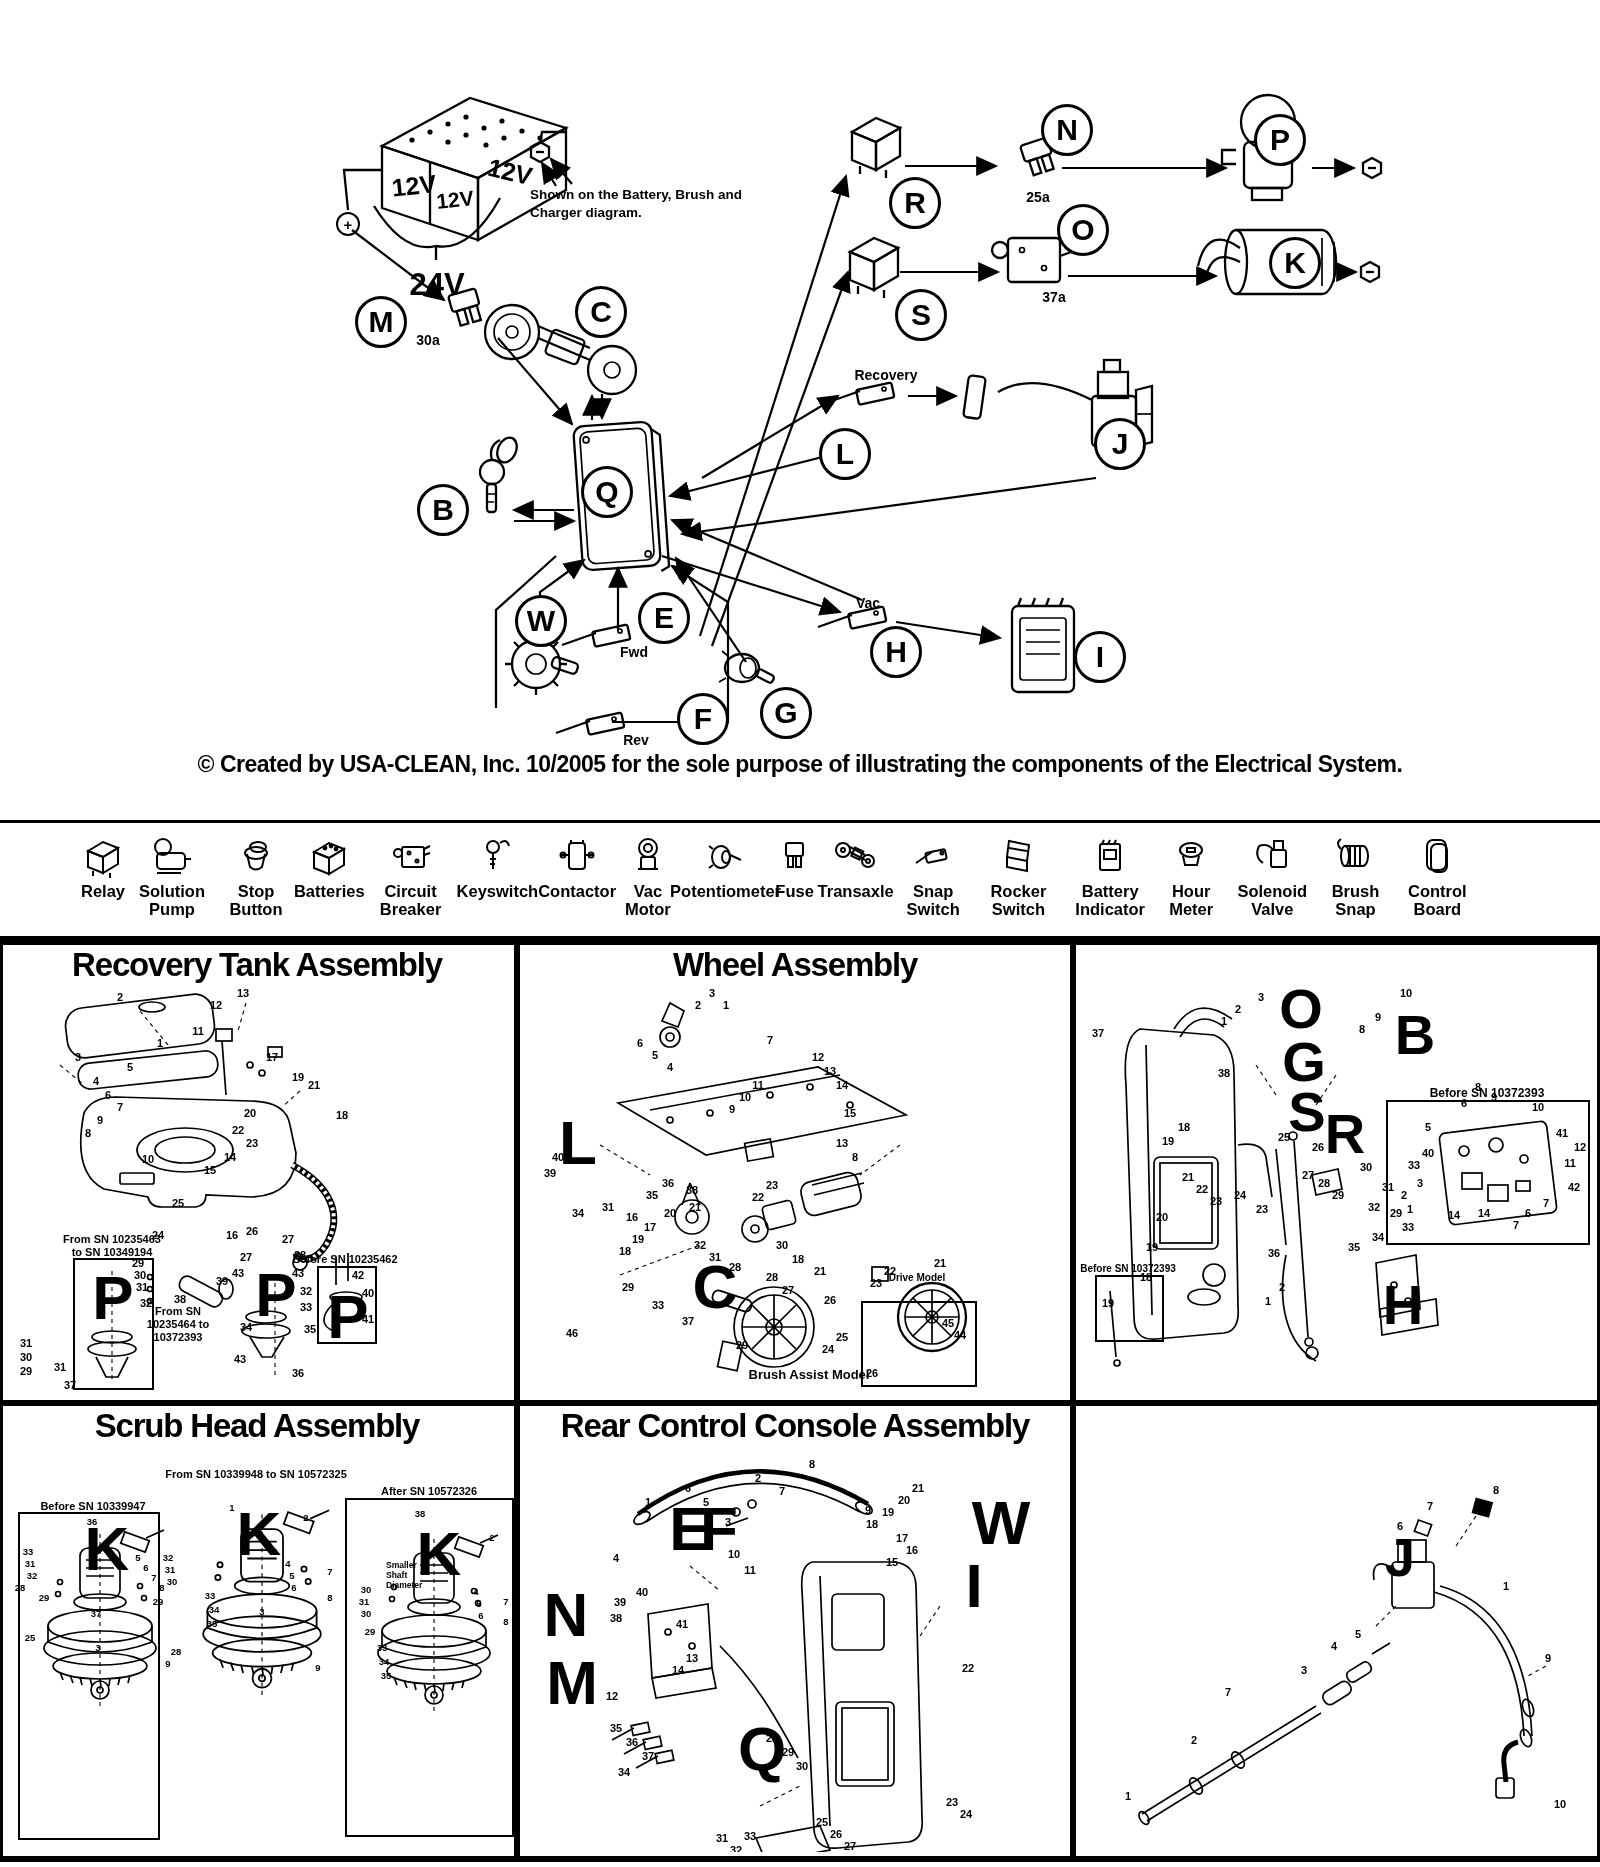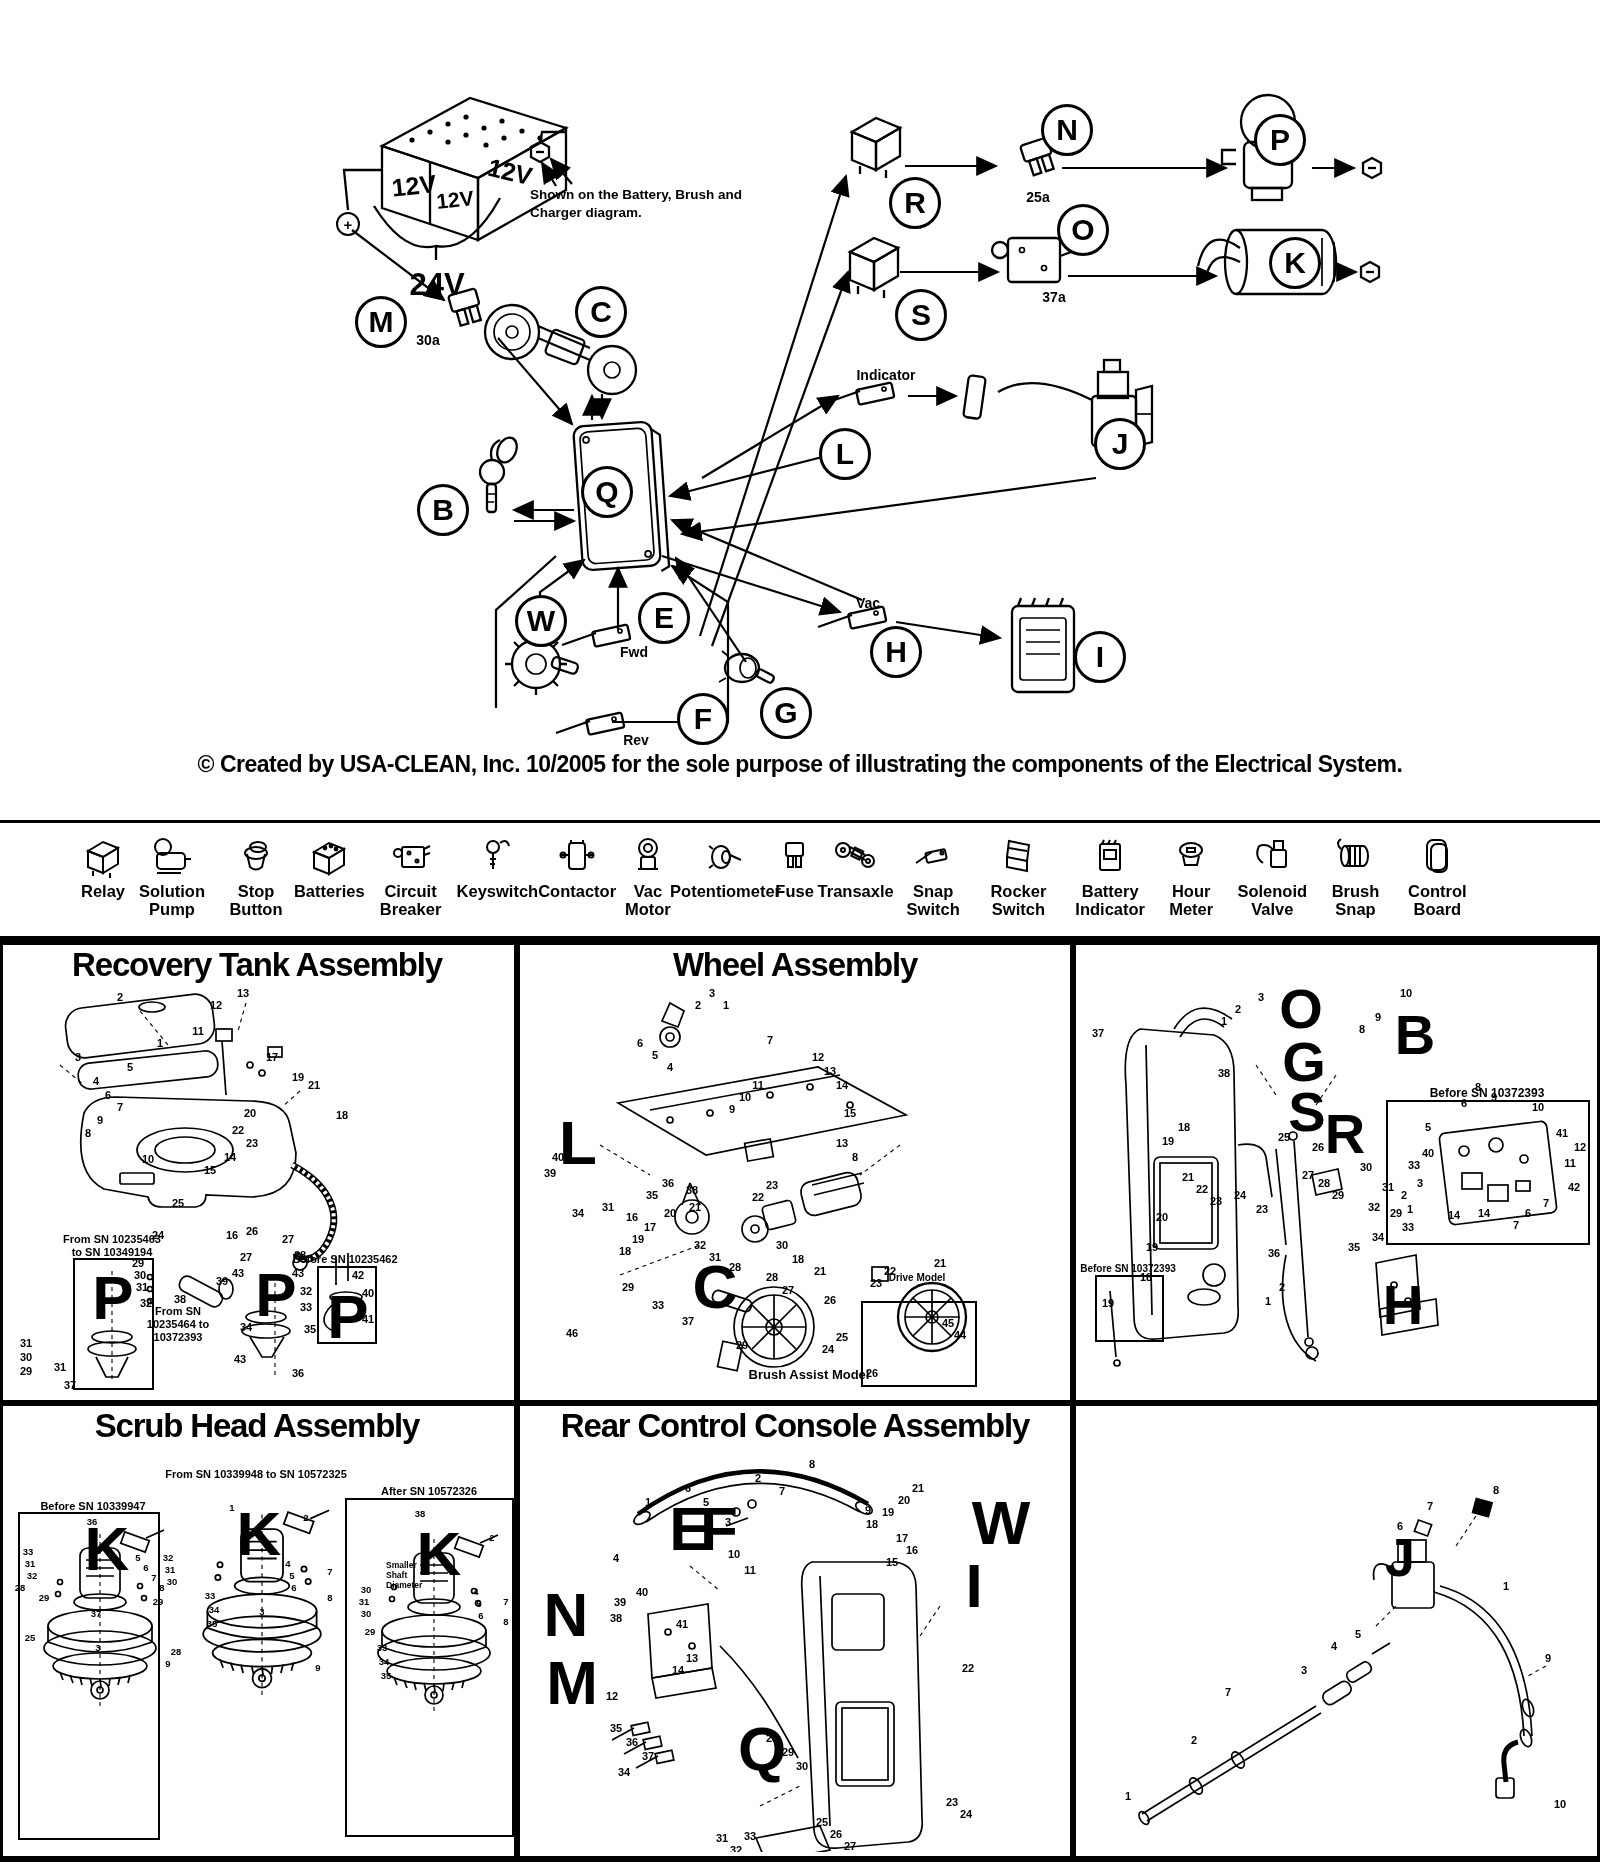--- a/index.html
+++ b/index.html
@@ -239,21 +239,21 @@
   <div class="battnote abs" style="left:530px;top:186px">
     <div>Shown on the Battery, Brush and</div>
     <div>Charger diagram.</div>
   </div>
 
   <div class="layer">
 
   <div class="inlbl" style="left: 428px; top: 340px;">30a</div>
       <div class="inlbl" style="left: 1038px; top: 197px;">25a</div>
       <div class="inlbl" style="left: 1054px; top: 297px;">37a</div>
-      <div class="inlbl" style="left: 886px; top: 375px;">Indicator</div>
+      <div class="inlbl" style="left: 886px; top: 375px;">Recovery</div>
       <div class="inlbl" style="left: 868px; top: 603px;">Vac</div>
       <div class="inlbl" style="left: 634px; top: 652px;">Fwd</div>
       <div class="inlbl" style="left: 636px; top: 740px;">Rev</div>
     </div>
 
   <div class="layer">
 
   <div class="callout" style="left: 381px; top: 322px;">M</div>
       <div class="callout" style="left: 601px; top: 312px;">C</div>
       <div class="callout" style="left: 443px; top: 510px;">B</div>

